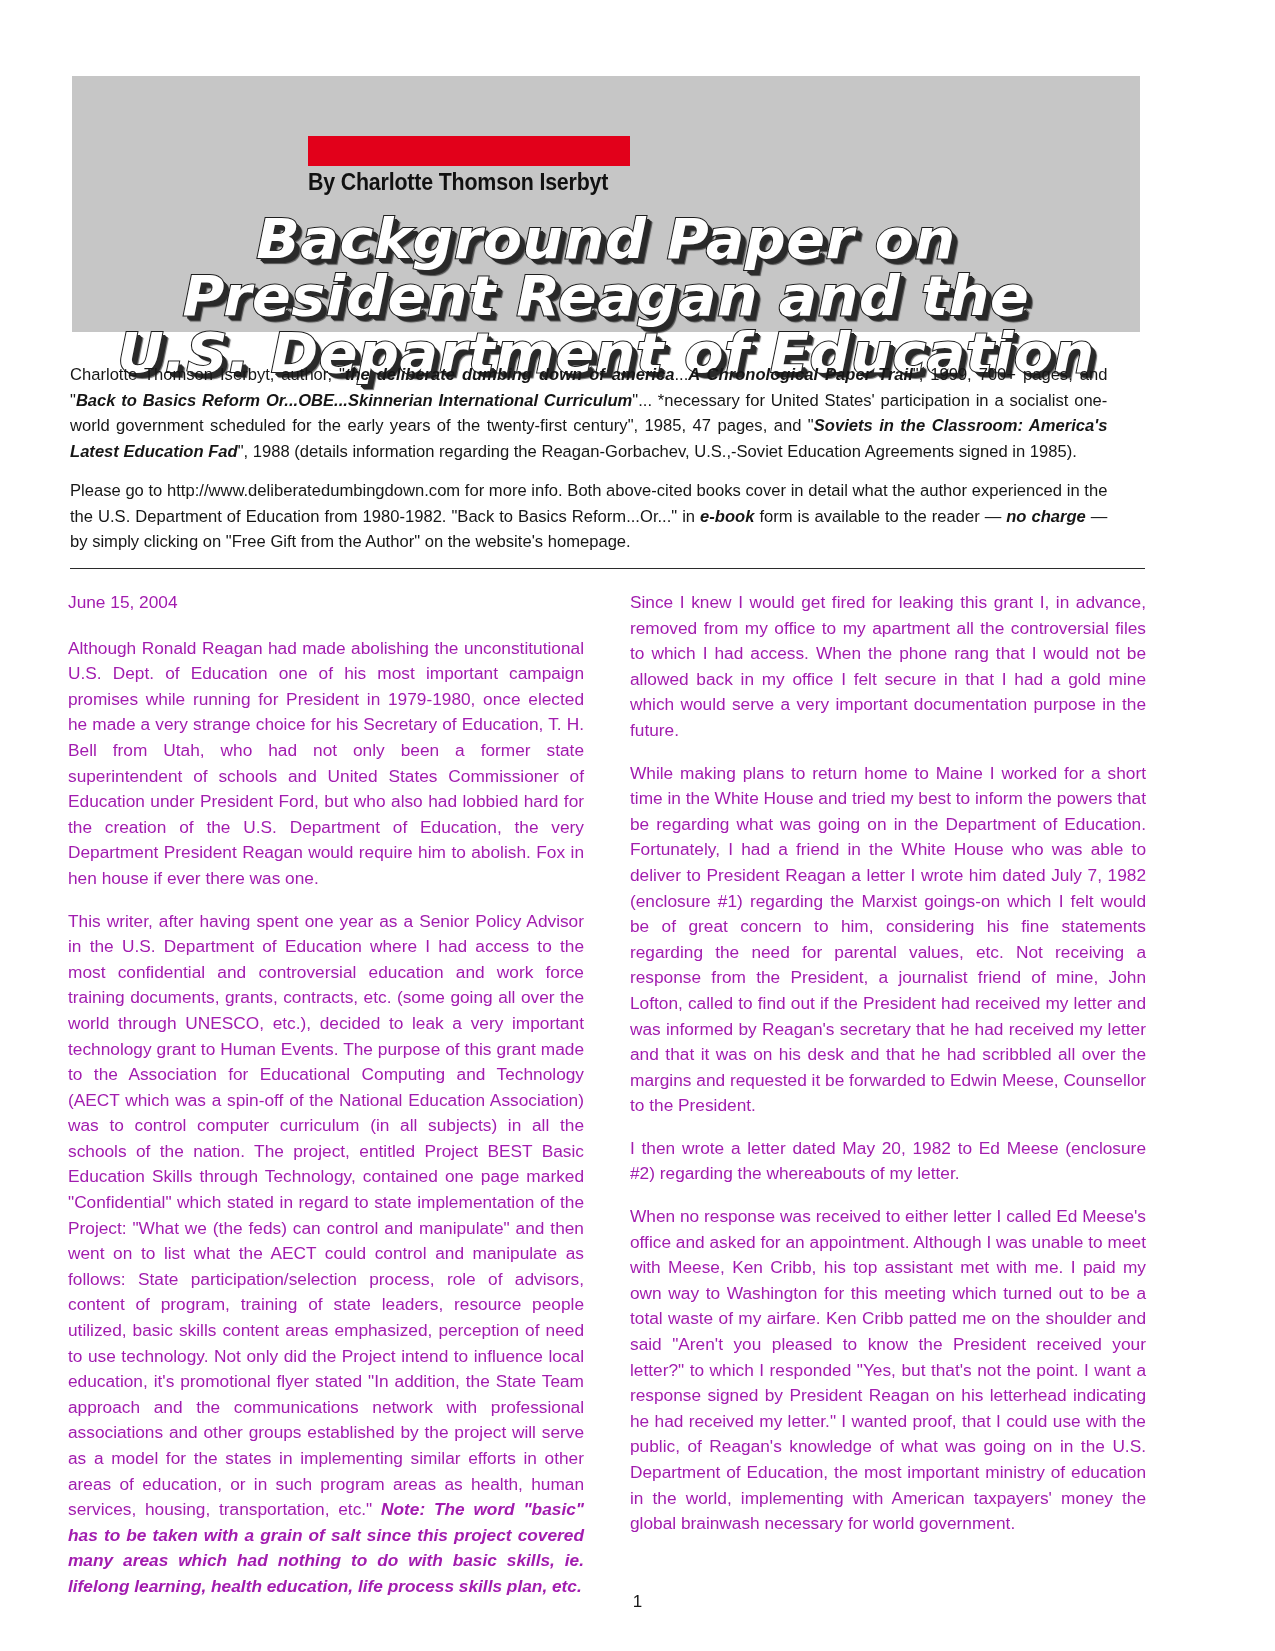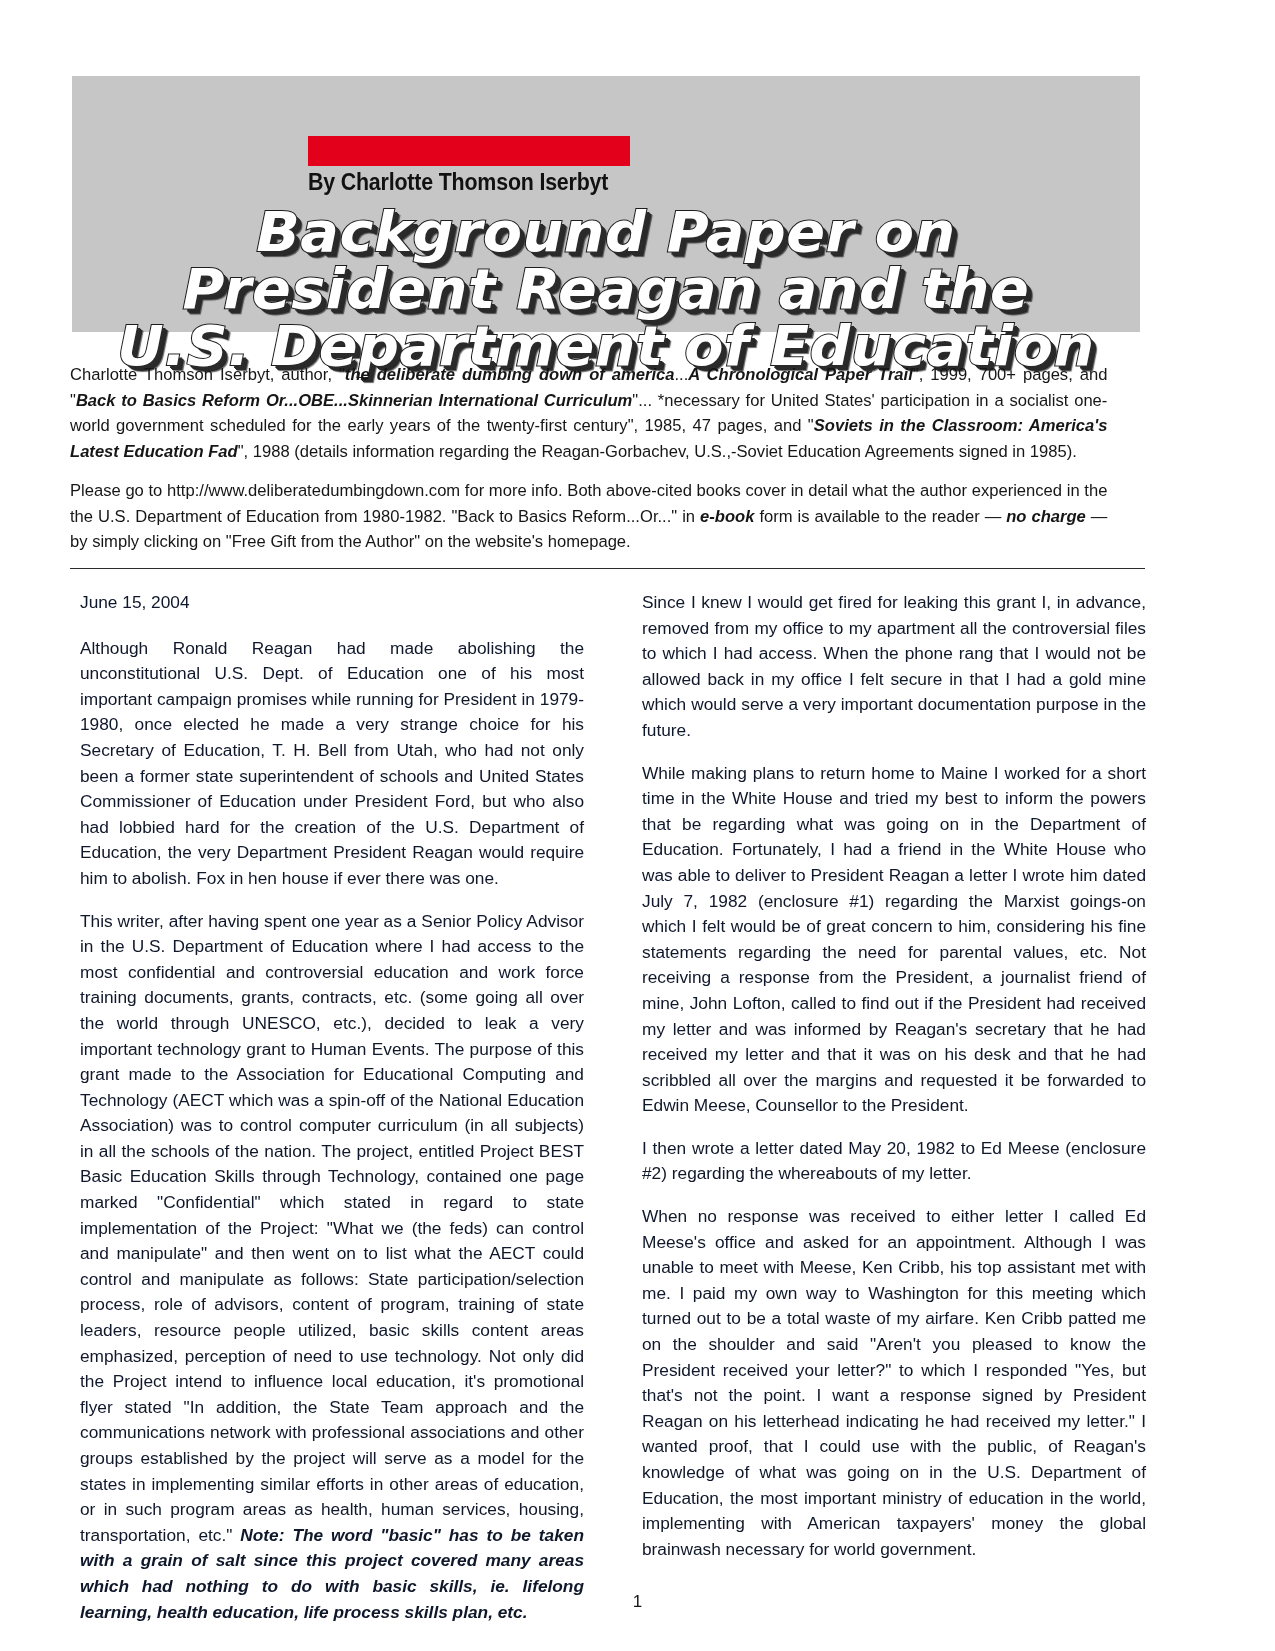--- a/index.html
+++ b/index.html
@@ -50,21 +50,21 @@
     font-weight: bold;
     letter-spacing: -0.2px;
     color: #111111;
     transform: scaleX(0.93);
     transform-origin: left center;
     white-space: nowrap;
   }
   .title-block {
     position: absolute;
     left: 0;
-    top: 128px;
+    top: 135px;
     width: 1068px;
     text-align: center;
     pointer-events: none;
   }
   .title-line {
     font-family: "DejaVu Sans", sans-serif;
     font-weight: bold;
     font-style: italic;
     font-size: 55px;
     line-height: 57px;
@@ -115,25 +115,25 @@
     left: 68px;
     top: 590px;
     width: 1078px;
     display: flex;
     gap: 46px;
   }
   .col {
     width: 516px;
   }
   .col p {
-    margin: 0 0 17px 12px;
+    margin: 0 0 17px 0;
     font-size: 17.3px;
     line-height: 25.6px;
     text-align: justify;
-    color: #0f172a;
+    color: #a21caf;
     hyphens: none;
   }
   .col p.date { text-align: left; margin-bottom: 20px; }
   .col p:last-child { margin-bottom: 0; }
 
   .pagenum {
     position: absolute;
     left: 0;
     top: 1592px;
     width: 1275px;

